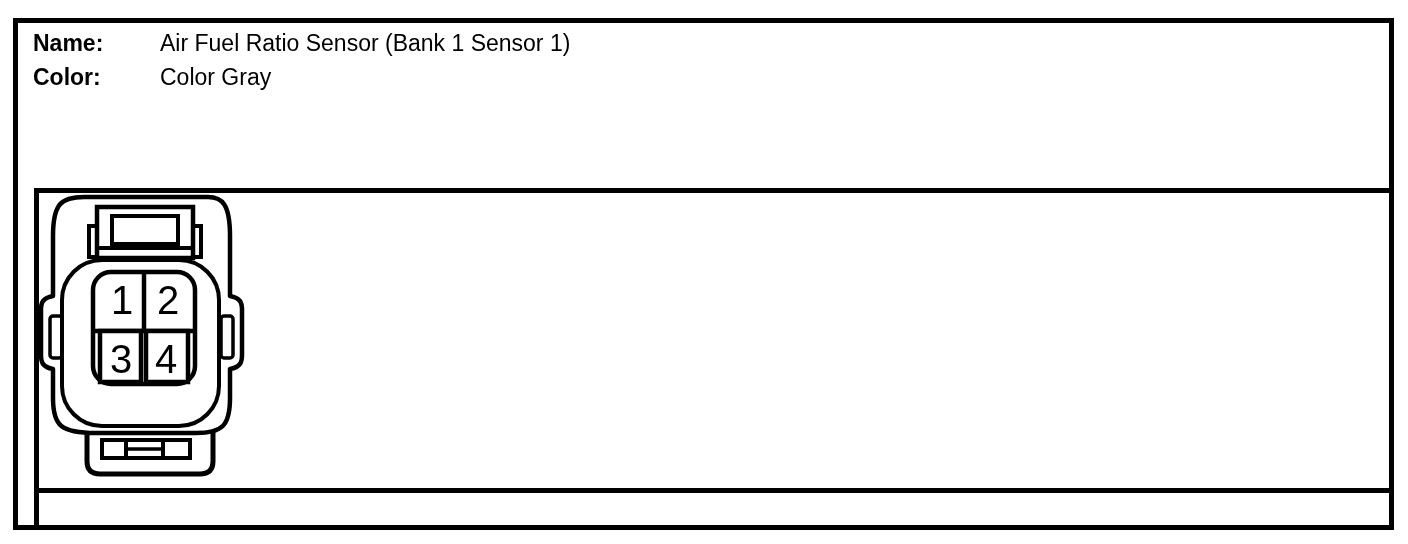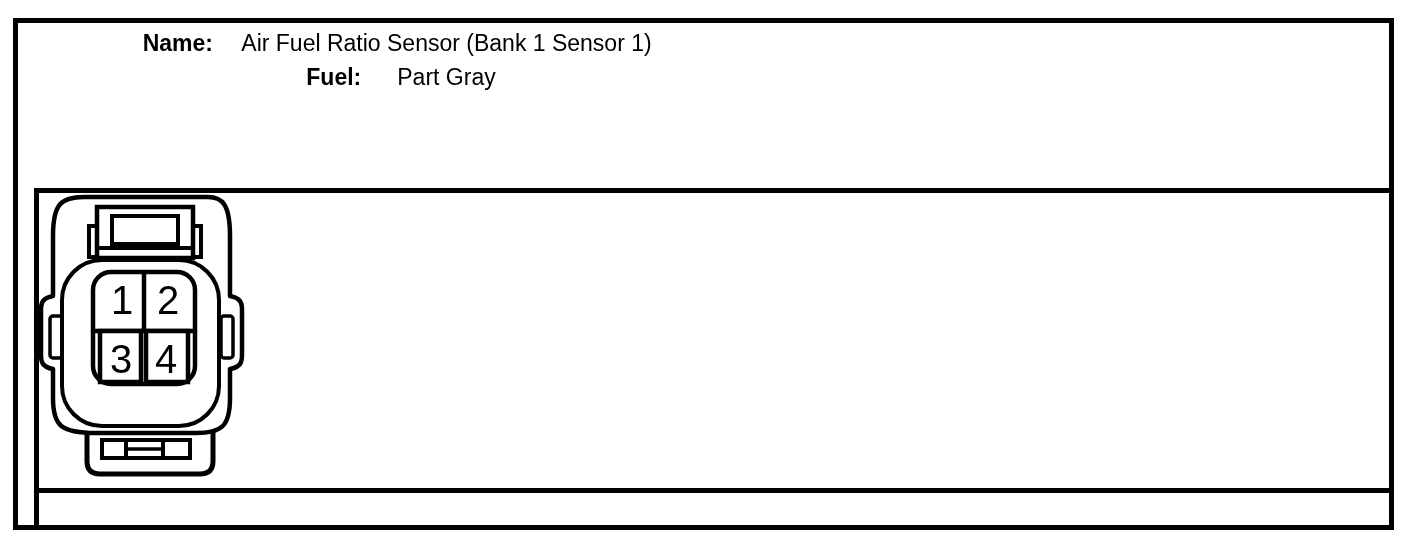--- a/index.html
+++ b/index.html
@@ -25,21 +25,20 @@
     position: absolute;
     left: 15px;
     top: 4px;
     width: 700px;
   }
   .field-row {
     height: 33.5px;
     line-height: 33.5px;
     font-size: 23px;
     white-space: nowrap;
-    text-align: center;
   }
   .field-row .lbl {
     display: inline-block;
     width: 127px;
     font-weight: bold;
   }
   .field-row .val {
     font-weight: normal;
   }
   .diagram-box {
@@ -77,21 +76,21 @@
 <body>
 
 <div class="sheet">
   <div class="outer-frame">
 
     <div class="header">
       <div class="field-row">
         <span class="lbl">Name:</span><span class="val">Air Fuel Ratio Sensor (Bank 1 Sensor 1)</span>
       </div>
       <div class="field-row">
-        <span class="lbl">Fuel:</span><span class="val">Part Gray</span>
+        <span class="lbl">Color:</span><span class="val">Color Gray</span>
       </div>
     </div>
 
     <div class="diagram-box">
 
       <svg class="connector-svg" viewBox="39 193 214 284" xmlns="http://www.w3.org/2000/svg">
 
         <path d="M 87,425 L 87,461 Q 87,474 100,474 L 200,474 Q 213,474 213,461 L 213,425 Z" fill="#ffffff" stroke="#000000" stroke-width="5"></path>
 
         <path d="M 84,197 L 208,197

